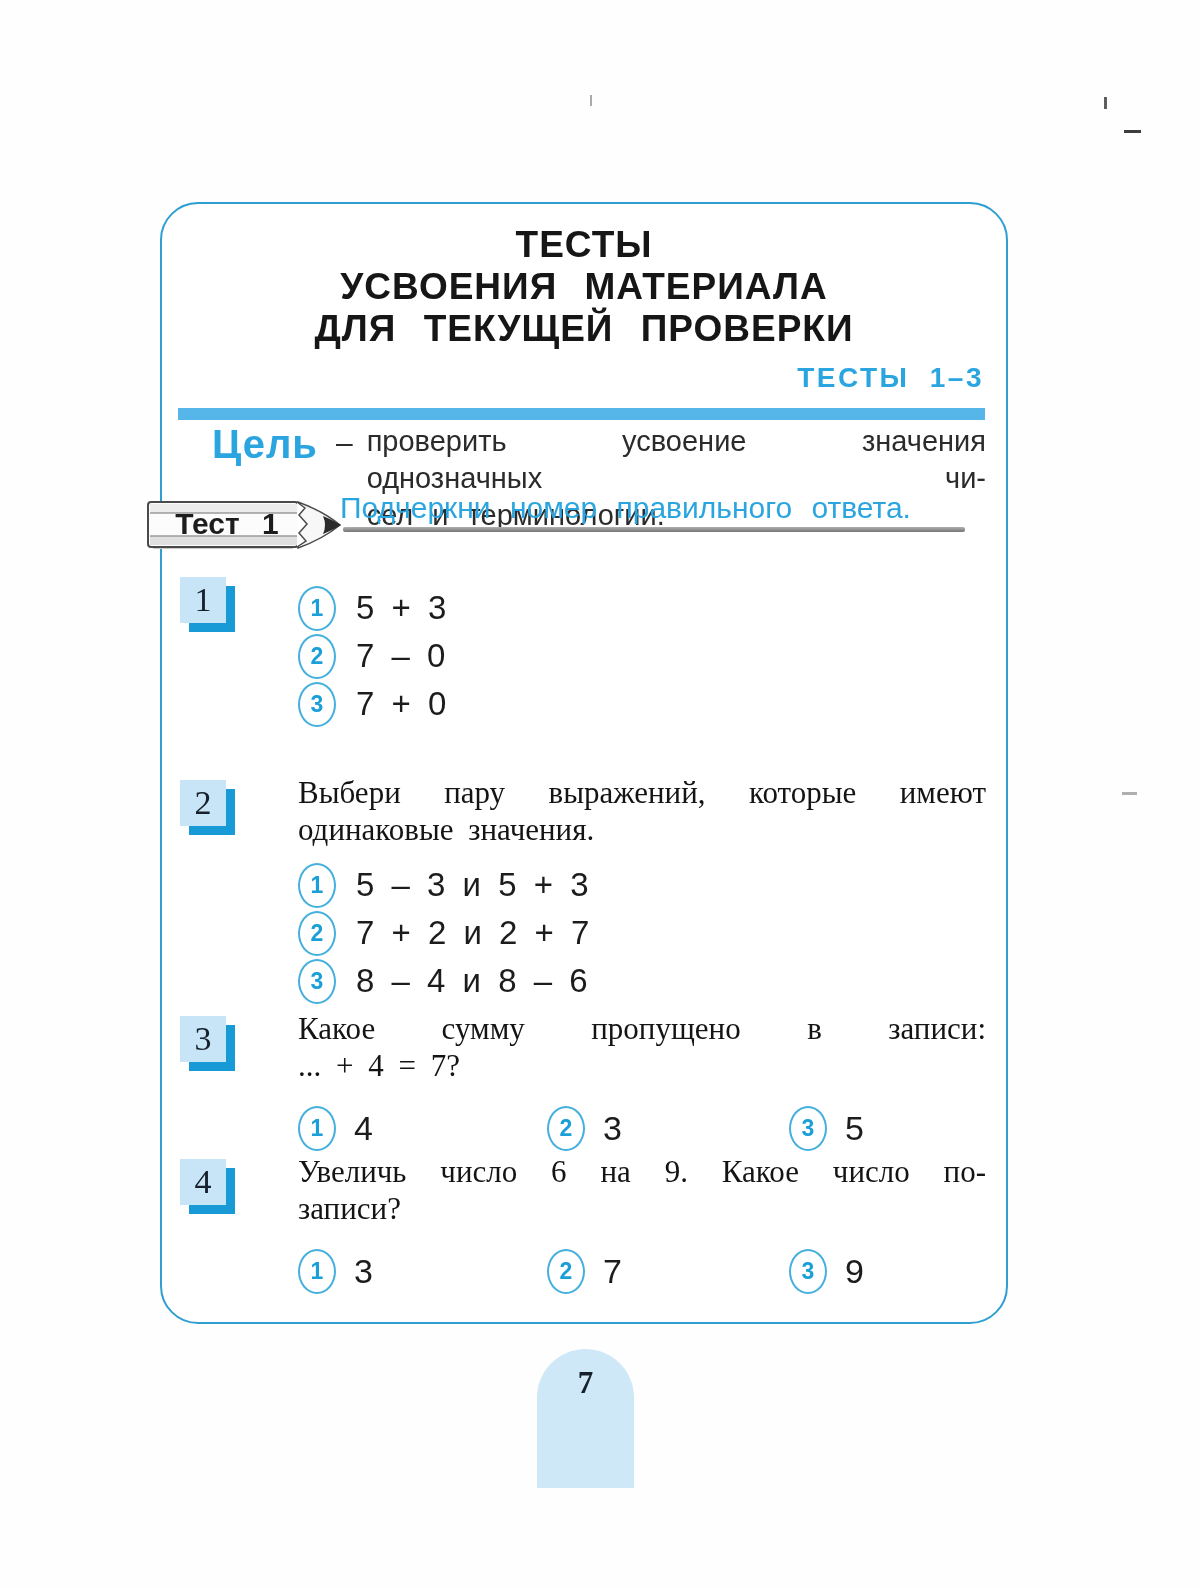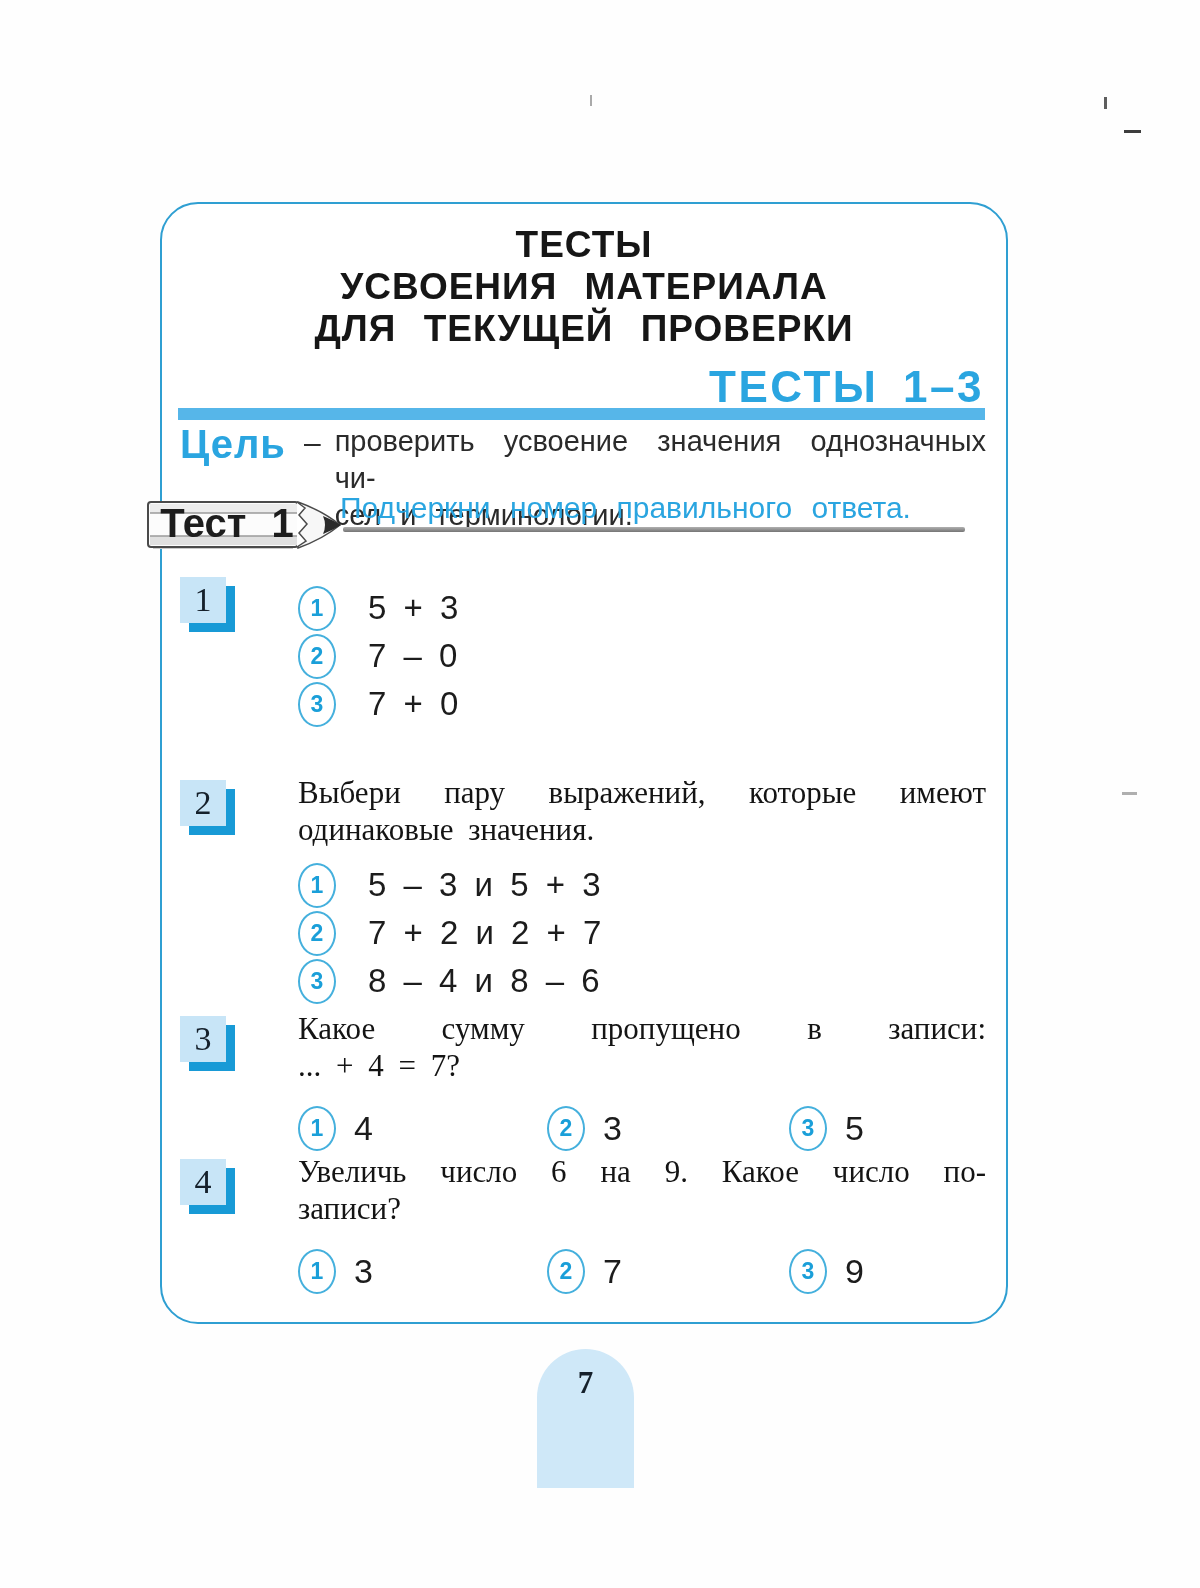--- a/index.html
+++ b/index.html
@@ -17,54 +17,54 @@
   
   .title {
     position:absolute; top:20px; left:0; right:0; text-align:center;
     font-weight:bold; font-size:37px; line-height:42px; color:#161616;
     letter-spacing:1px; word-spacing:16px;
   }
 
   
   .section-heading {
     position:absolute; top:158px; right:22px;
-    font-weight:bold; font-size:44px; color:#2aa5e0;
+    font-weight:bold; font-size:28px; color:#2aa5e0;
     letter-spacing:2.5px; word-spacing:10px;
   }
   .blue-bar {
     position:absolute; top:204px; left:16px; width:807px; height:12px;
     background:#56b6e9;
   }
 
   
   .goal-row {
     position:absolute; top:219px; left:18px; width:806px;
     display:flex; align-items:flex-start;
   }
   .goal-label {
     font-weight:bold; font-size:40px; line-height:42px; color:#2aa5e0;
-    letter-spacing:1px; flex:0 0 auto;
+    letter-spacing:1px; flex:0 0 auto;margin-left:32px;
   }
   .goal-sep {
     font-size:30px; line-height:40px; color:#2b2b2b; margin:0 14px 0 18px; flex:0 0 auto;
   }
   .goal-text {
     flex:1 1 auto; font-size:29px; line-height:37px; color:#2b2b2b; word-spacing:11px;
   }
   .goal-text .gl1 { text-align:justify; text-align-last:justify; }
 
   
   .pencil {
     position:absolute; left:-16px; top:296px; width:197px; height:50px;
   }
   .pencil svg { position:absolute; inset:0; }
   .pencil-label {
     position:absolute; left:14px; top:0; width:134px; height:47px;
     display:flex; align-items:center; justify-content:center;
-    font-weight:bold; font-size:40px; color:#1d1d1d; word-spacing:14px;text-align:right;
+    font-weight:bold; font-size:30px; color:#1d1d1d; word-spacing:14px;text-align:right;
   }
   .instruction {
     position:absolute; top:287px; left:178px;
     font-size:30px; color:#2aa5e0; word-spacing:11px;
   }
   .tracer-line {
     position:absolute; top:323px; left:181px; width:622px; height:5px;
     background:linear-gradient(#b0b0b0, #757575); border-radius:2px;
   }
 
@@ -91,21 +91,21 @@
   .q-text .line2:empty { display:none; }
 
   .opts-v { margin-left:118px; margin-top:13px; }
   .opt-row { display:flex; align-items:center; height:48px; }
   .opt-badge {
     flex:0 0 auto; width:34px; height:41px; border:2px solid #45b0dd; border-radius:50%;
     display:flex; align-items:center; justify-content:center;
     font-weight:bold; font-size:23px; color:#1a9fd9; background:#ffffff;
   }
   .opt-expr {
-    margin-left:32px; font-size:33px; color:#1c1c1c;
+    margin-left:20px; font-size:33px; color:#1c1c1c;
     letter-spacing:1px; word-spacing:6px;
   }
 
   .opts-h { position:relative; margin-left:118px; margin-top:22px; height:50px; }
   .opt-h { position:absolute; top:0; display:flex; align-items:center; }
   .opt-h.p0 { left:0; } .opt-h.p1 { left:249px; } .opt-h.p2 { left:491px; }
   .opt-h .opt-expr { margin-left:18px; font-size:34px; }
 
   
   .page-tab {

